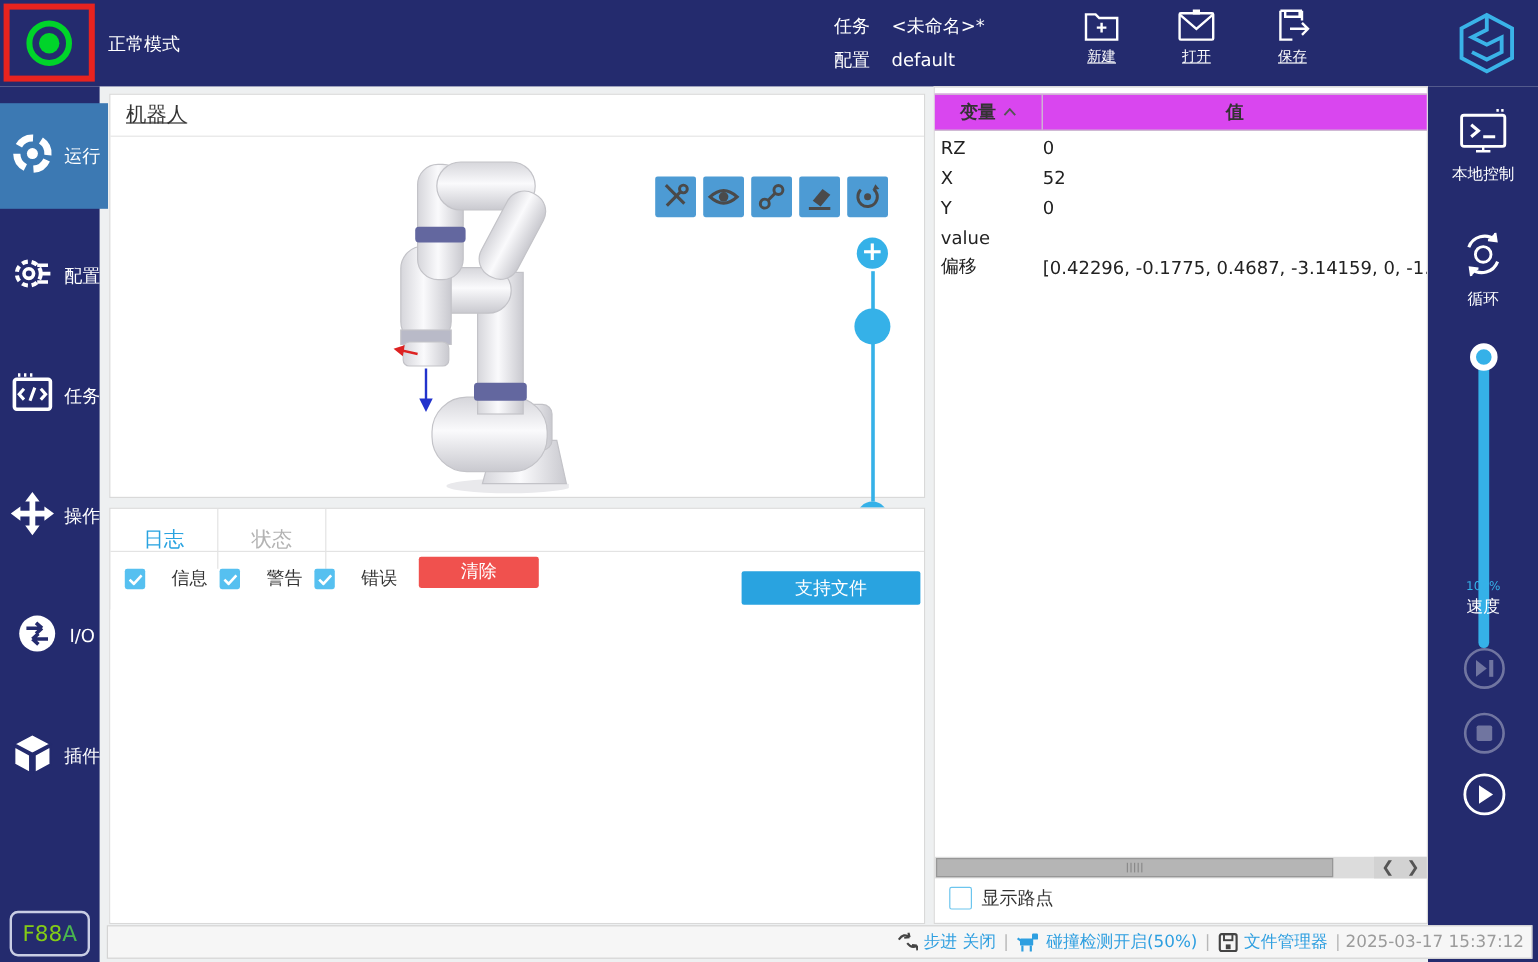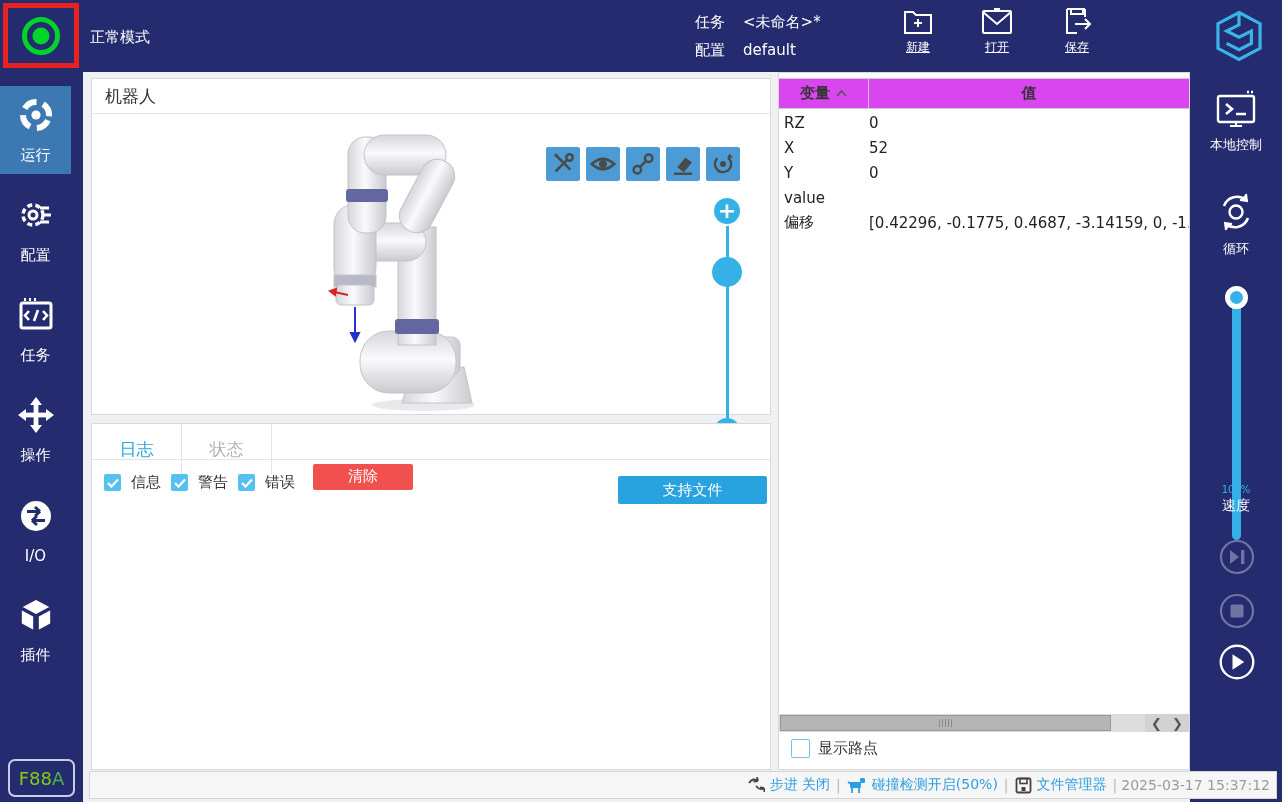--- a/index.html
+++ b/index.html
@@ -15,48 +15,48 @@
   .task-info { position:absolute; left:695px; top:9px; color:#fff; font-size:15px; }
   .info-row { display:flex; gap:18px; height:26px; align-items:center; margin-bottom:2px; }
   .topbar-action { position:absolute; top:6px; width:64px; text-align:center; cursor:pointer; }
   .topbar-action svg { display:block; margin:0 auto; }
   .topbar-action .alabel { color:#fff; font-size:12px; margin-top:3px; display:block;text-decoration:underline; }
   .logo { position:absolute; right:18px; top:10px; }
 
   
   .left-sidebar { position:absolute; left:0; top:72px; width:83px; height:730px; background:#242b6e; }
   .nav-list { position:absolute; top:14px; left:0; width:83px; }
-  .nav-item { width:71px; height:88px; margin-bottom:12px; display:flex; flex-direction:column; align-items:center; justify-content:center; gap:7px; cursor:pointer; }
+  .nav-item { width:90px; height:88px; margin-bottom:12px; display:flex; align-items:center; justify-content:center; gap:7px; cursor:pointer; }
   .nav-item.active { background:#3c79b3; }
   .nav-item .nlabel { color:#fff; font-size:15px; }
   .model-badge { position:absolute; left:8px; bottom:5px; width:67px; height:38px; border:2px solid #c9cde4; border-radius:7px; display:flex; align-items:center; justify-content:center; font-size:18px; }
   .model-badge .p1 { color:#84cc16; }
   .model-badge .p2 { color:#49b54f; }
 
   
   .robot-panel { position:absolute; left:91px; top:78px; width:680px; height:337px; background:#fff; border:1px solid #d9d9d9; }
-  .panel-title { height:35px; line-height:35px; padding-left:13px; font-size:17px; color:#333; border-bottom:1px solid #e5e5e5; }
+  .panel-title { height:35px; line-height:35px; padding-left:13px; font-size:17px; color:#333; border-bottom:1px solid #e5e5e5;text-decoration:underline; }
   .view-toolbar { position:absolute; top:68px; right:30px; display:flex; gap:6px; }
   .tool-btn { width:34px; height:34px; background:#4d9bd4; border-radius:2px; display:flex; align-items:center; justify-content:center; cursor:pointer; }
   .zoom-control { position:absolute; left:609px; top:117px; width:52px; }
   .zoom-btn { position:absolute; left:13px; width:26px; height:26px; background:#35b1e8; border-radius:50%; color:#fff; display:flex; align-items:center; justify-content:center; font-size:22px; font-weight:bold; cursor:pointer; line-height:0; }
   .zoom-plus { top:2px; }
   .zoom-minus { top:222px; }
   .zoom-track { position:absolute; left:25px; top:30px; width:3px; height:192px; background:#35b1e8; }
   .zoom-knob { position:absolute; left:11px; top:61px; width:30px; height:30px; background:#35b1e8; border-radius:50%; cursor:pointer; }
   .robot-viewport { position:absolute; left:232px; top:52px; }
 
   
   .log-panel { position:absolute; left:91px; top:423px; width:680px; height:347px; background:#fff; border:1px solid #d9d9d9; }
   .tab-bar { height:36px; border-bottom:1px solid #e3e3e3; display:flex; }
   .tab { width:90px; height:50px; display:flex; align-items:center; justify-content:center; font-size:17px; border-right:1px solid #e3e3e3; cursor:pointer; }
   .tab.active { color:#29a3e0; }
   .tab.inactive { color:#b3b3b3; }
   .filter-row { height:33px; display:flex; align-items:center; padding:0 12px; gap:10px; }
-  .chk-group { display:flex; align-items:center; gap:10px; cursor:pointer;margin-top:12px; }
+  .chk-group { display:flex; align-items:center; gap:22px; cursor:pointer;margin-top:12px; }
   .chk { width:17px; height:17px; border-radius:2px; display:flex; align-items:center; justify-content:center; }
   .chk.checked { background:#56c0f0; }
   .chk-label { font-size:15px; color:#333; }
   .clear-btn { margin-left:8px; width:100px; height:26px; background:#f0514e; color:#fff; font-size:15px; border:none; border-radius:2px; cursor:pointer; }
   .support-btn { position:absolute; right:3px; top:52px; width:149px; height:28px; background:#29a3e0; color:#fff; font-size:15px; border:none; border-radius:2px; cursor:pointer; }
   .log-body { position:absolute; left:0; top:84px; right:0; bottom:0; background:#fff; }
 
   
   .vars-panel { position:absolute; left:778px; top:72px; width:412px; height:698px; background:#fff; border:1px solid #d9d9d9; }
   .var-header { position:absolute; left:0; top:5px; width:410px; height:31px; display:flex; background:#d946ef; border-top:1px solid #ccc; border-bottom:1px solid #ccc; }

